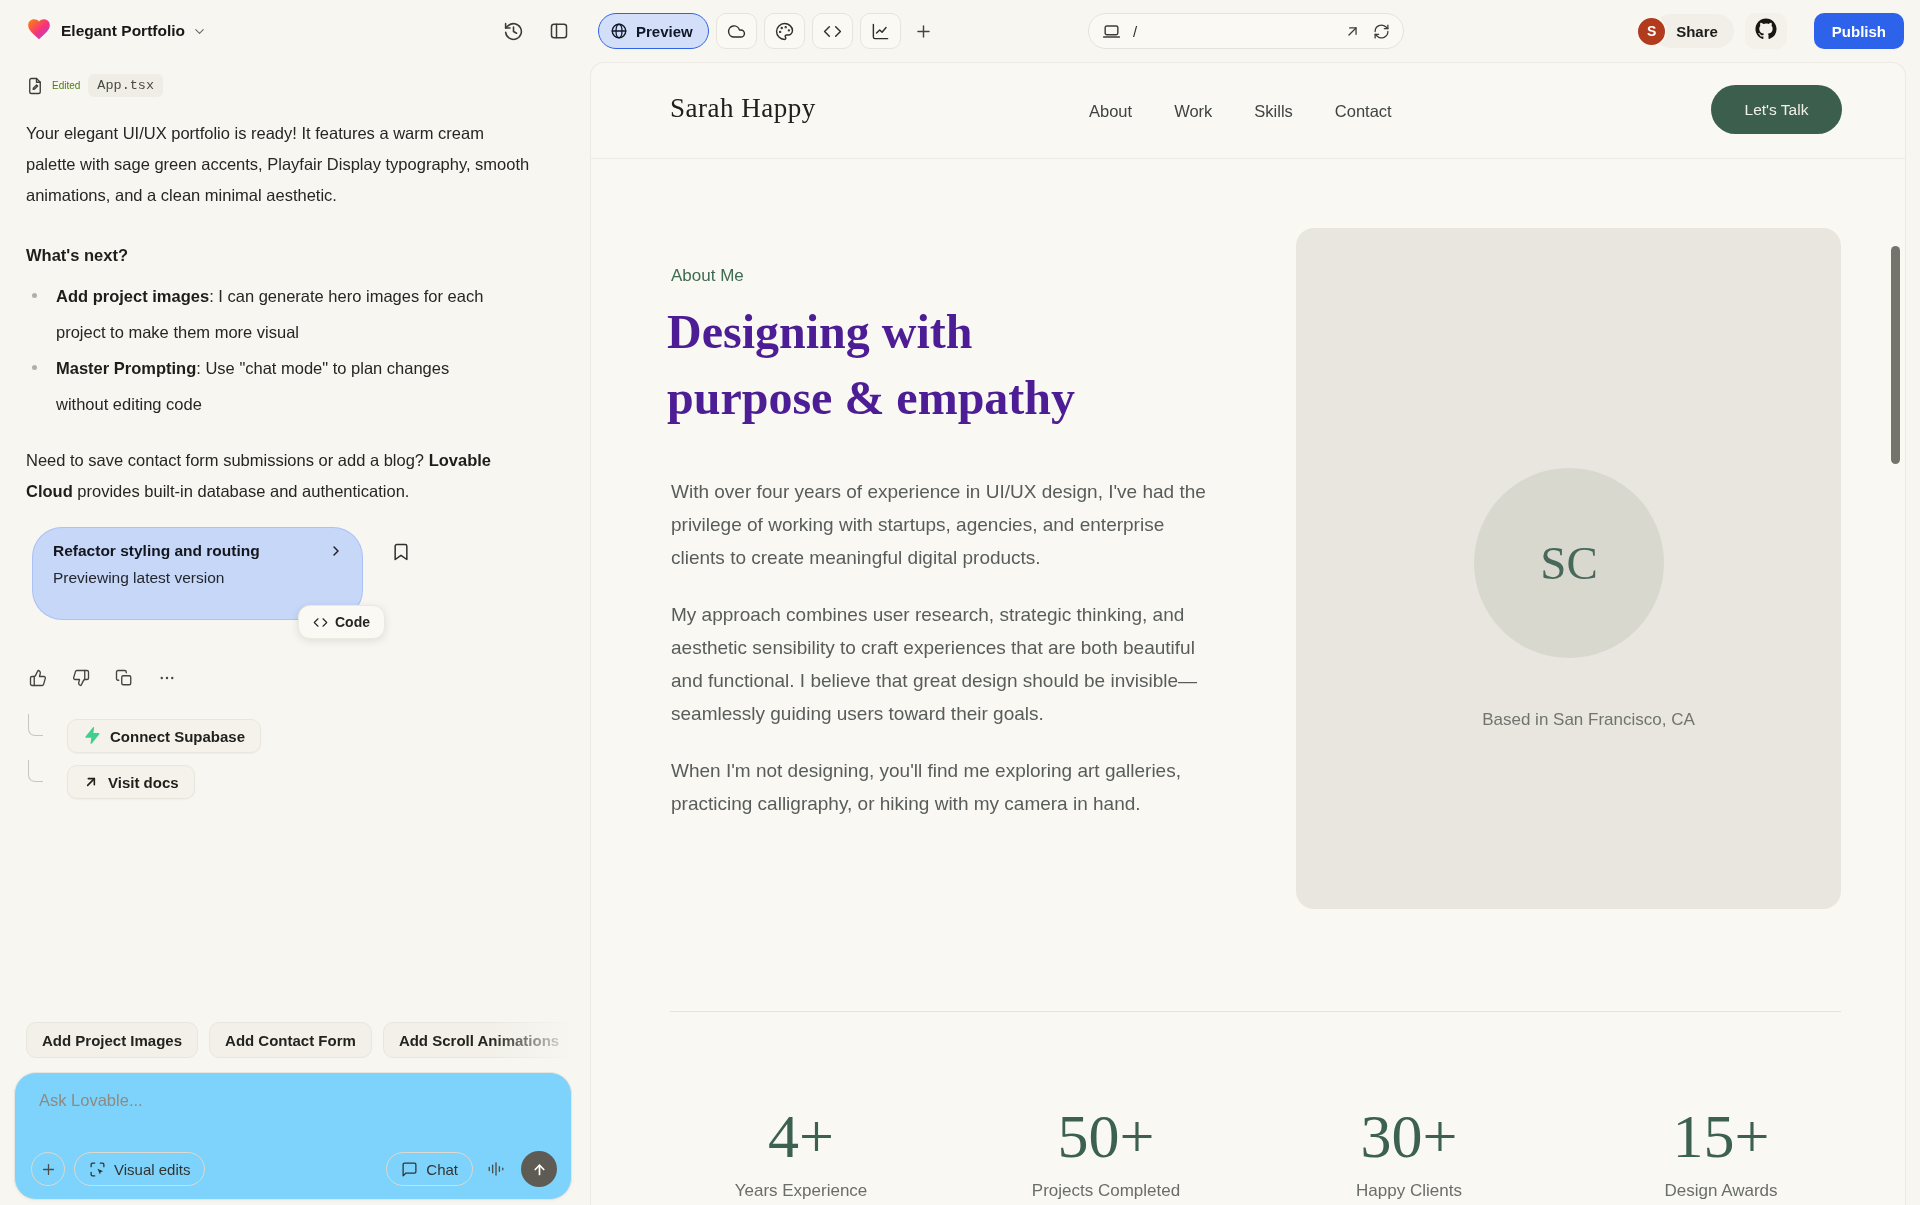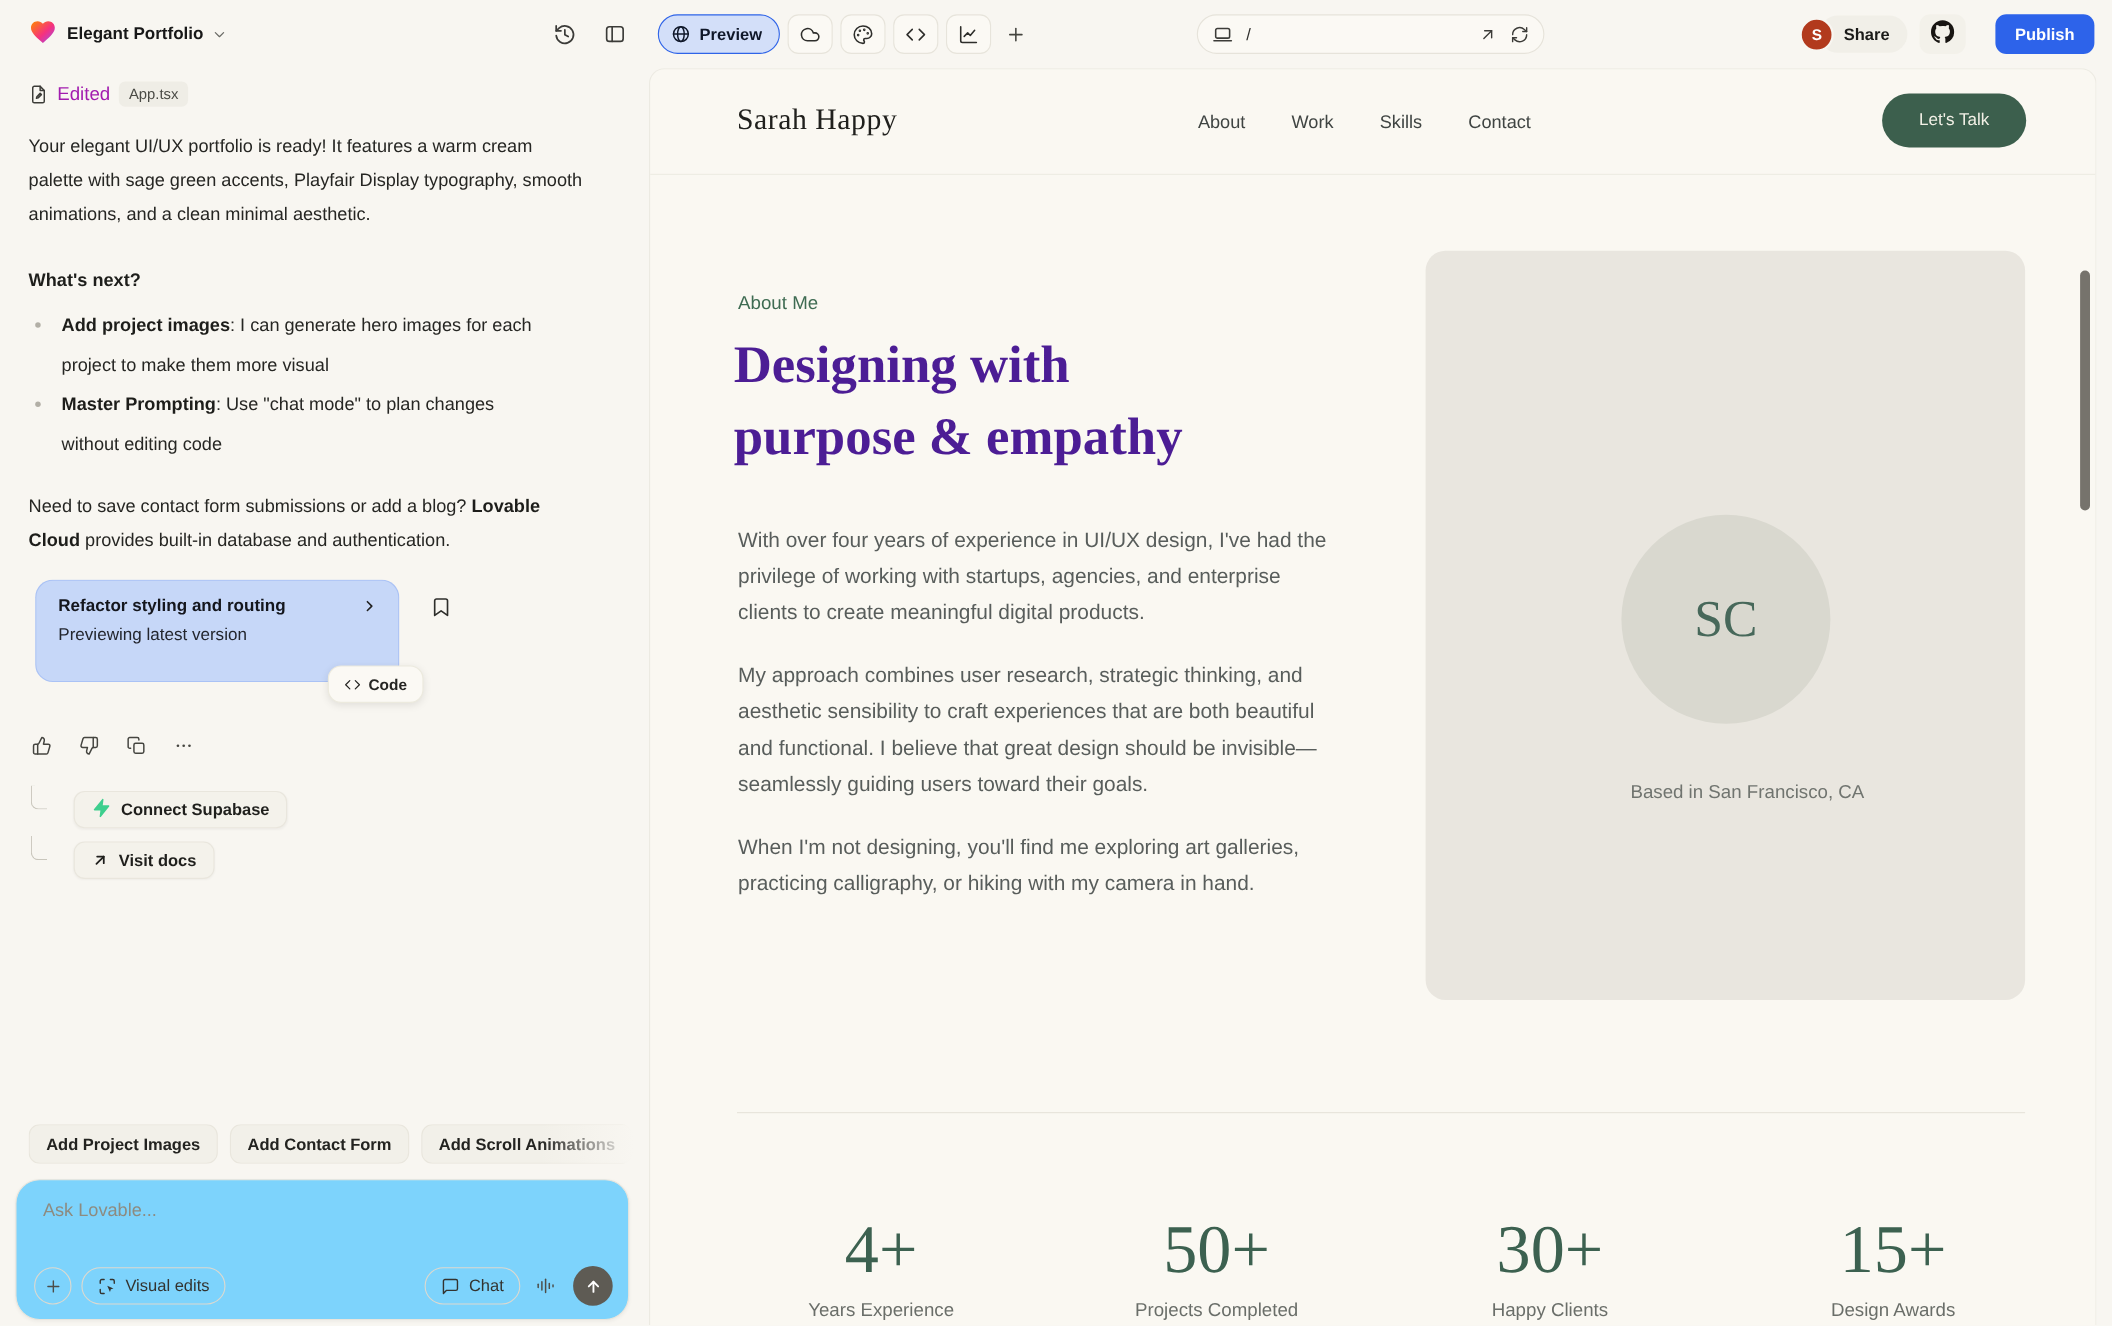--- a/index.html
+++ b/index.html
@@ -26,31 +26,31 @@
   .share-wrap { display:flex; align-items:center; }
   .avatar { width:31px; height:31px; border-radius:50%; background:#b23a1d; color:#fff; font-size:14px; font-weight:700; display:flex; align-items:center; justify-content:center; z-index:2; border:2px solid #f8f6f1; }
   .share-pill { height:34px; margin-left:-13px; padding:0 16px 0 22px; border-radius:17px; background:#f1efe8; display:flex; align-items:center; font-size:15px; font-weight:600; color:#1b1b19; cursor:pointer; }
   .gh-btn { width:42px; height:36px; border-radius:10px; background:#f3f1ea; display:flex; align-items:center; justify-content:center; cursor:pointer; }
   .publish-btn { height:36px; padding:0 18px; border-radius:10px; background:#2d63ea; color:#fff; font-size:15px; font-weight:600; display:flex; align-items:center; cursor:pointer; border:none;margin-left:16px; }
 
   
   .sidebar { position:absolute; left:0; top:62px; width:576px; height:1143px; }
   .chat-scroll { position:absolute; left:0; top:0; width:576px; height:940px; padding:12px 40px 0 26px; }
   .edited-row { display:flex; align-items:center; gap:8px; color:#3c3c38; }
-  .edited-label { font-size:17px; color:#a21caf; }
-  .edited-badge { font-size:13.5px; color:#4a4a45; background:#efede6; border-radius:6px; padding:4px 9px; }
+  .edited-label { font-size:10px; color:#4d7c0f; }
+  .edited-badge { font-size:13.5px; color:#4a4a45; background:#efede6; border-radius:6px; padding:4px 9px;font-family:Liberation Mono, monospace; }
   .msg { margin-top:21px; font-size:16.5px; line-height:31px; color:#262623; }
   .whats-next { margin-top:35px; font-size:16.5px; font-weight:700; color:#1e1e1b; }
   ul.next-list { list-style:none; margin-top:13px; width:480px; }
   ul.next-list li { position:relative; padding-left:30px; font-size:16.5px; line-height:36px; color:#262623; }
   ul.next-list li::before { content:""; position:absolute; left:6px; top:15px; width:5px; height:5px; border-radius:50%; background:#b2afa6; }
   .cloud-note { margin-top:23px; font-size:16.5px; line-height:31px; color:#262623; width:470px; }
   b { font-weight:700; color:#1d1d1a; }
   .card-zone { position:relative; margin-top:20px; height:112px; }
-  .version-card { position:absolute; left:6px; top:0; width:331px; height:93px; background:#c6d7f8; border:1px solid rgba(45,99,234,.18); border-radius:16px; padding:14px 18px 0 20px; cursor:pointer; }
+  .version-card { position:absolute; left:6px; top:0; width:331px; height:93px; background:#c6d7f8; border:1px solid rgba(45,99,234,.18); border-radius:30px; padding:14px 18px 0 20px; cursor:pointer; }
   .vc-title-row { display:flex; align-items:center; justify-content:space-between; }
   .vc-title { font-size:15.5px; font-weight:700; color:#14161d; }
   .vc-status { margin-top:9px; font-size:15.5px; color:#23262e; }
   .bookmark-btn { position:absolute; left:360px; top:10px; width:30px; height:30px; display:flex; align-items:center; justify-content:center; color:#2e2e2b; cursor:pointer; }
   .code-pill { position:absolute; left:272px; top:78px; height:34px; padding:0 14px; border-radius:12px; background:#fbf9f4; border:1px solid #ecead f; border:1px solid #eceade; box-shadow:0 2px 8px rgba(0,0,0,.10); display:flex; align-items:center; gap:7px; font-size:14px; font-weight:600; color:#252522; cursor:pointer; }
   .action-row { display:flex; align-items:center; gap:19px; margin-top:27px; color:#454540; }
   .act-btn { width:24px; height:24px; display:flex; align-items:center; justify-content:center; cursor:pointer; }
   .tool-row { display:flex; align-items:center; margin-top:12px; }
   .tool-row.first { margin-top:29px; }
   .connector { width:15px; height:22px; border-left:1.5px solid #c9c6bc; border-bottom:1.5px solid #c9c6bc; border-bottom-left-radius:7px; margin:-14px 8px 8px 2px; }

